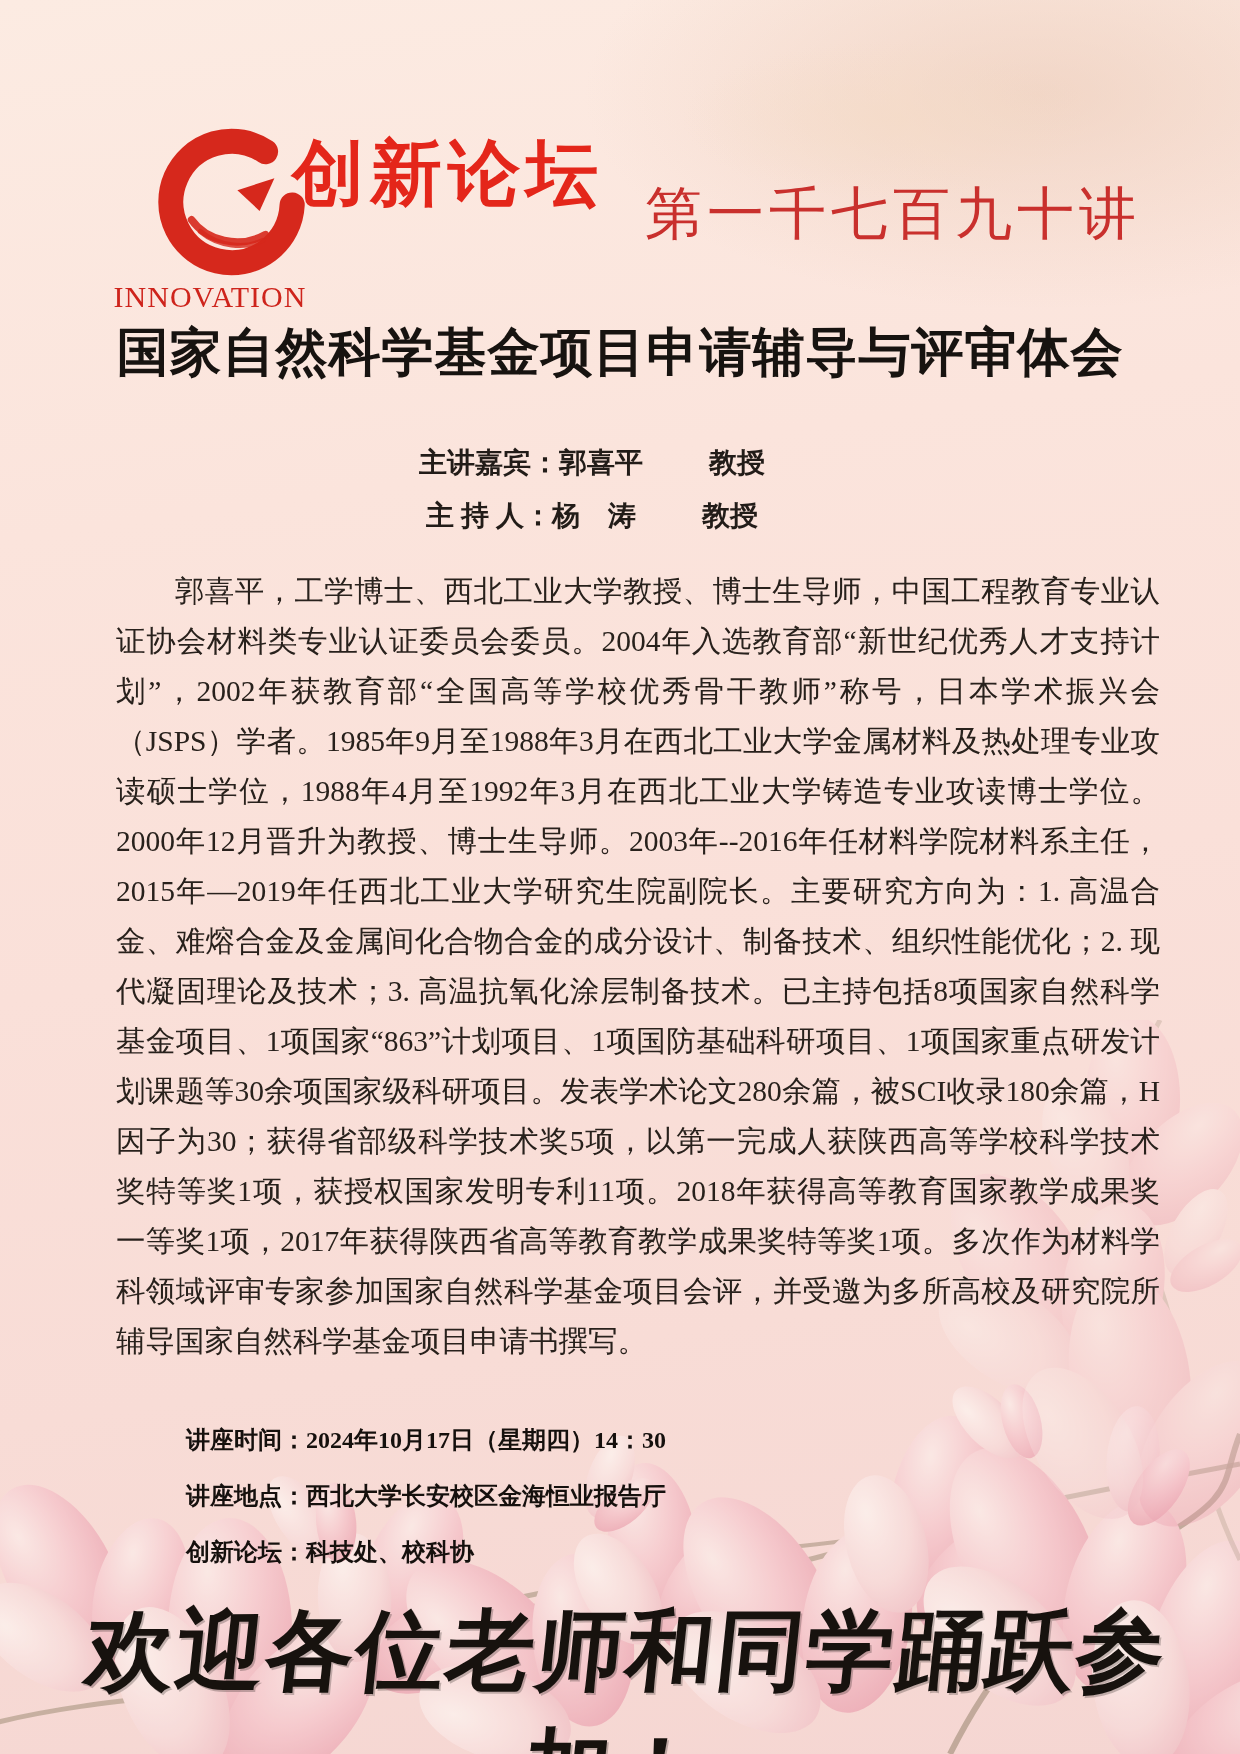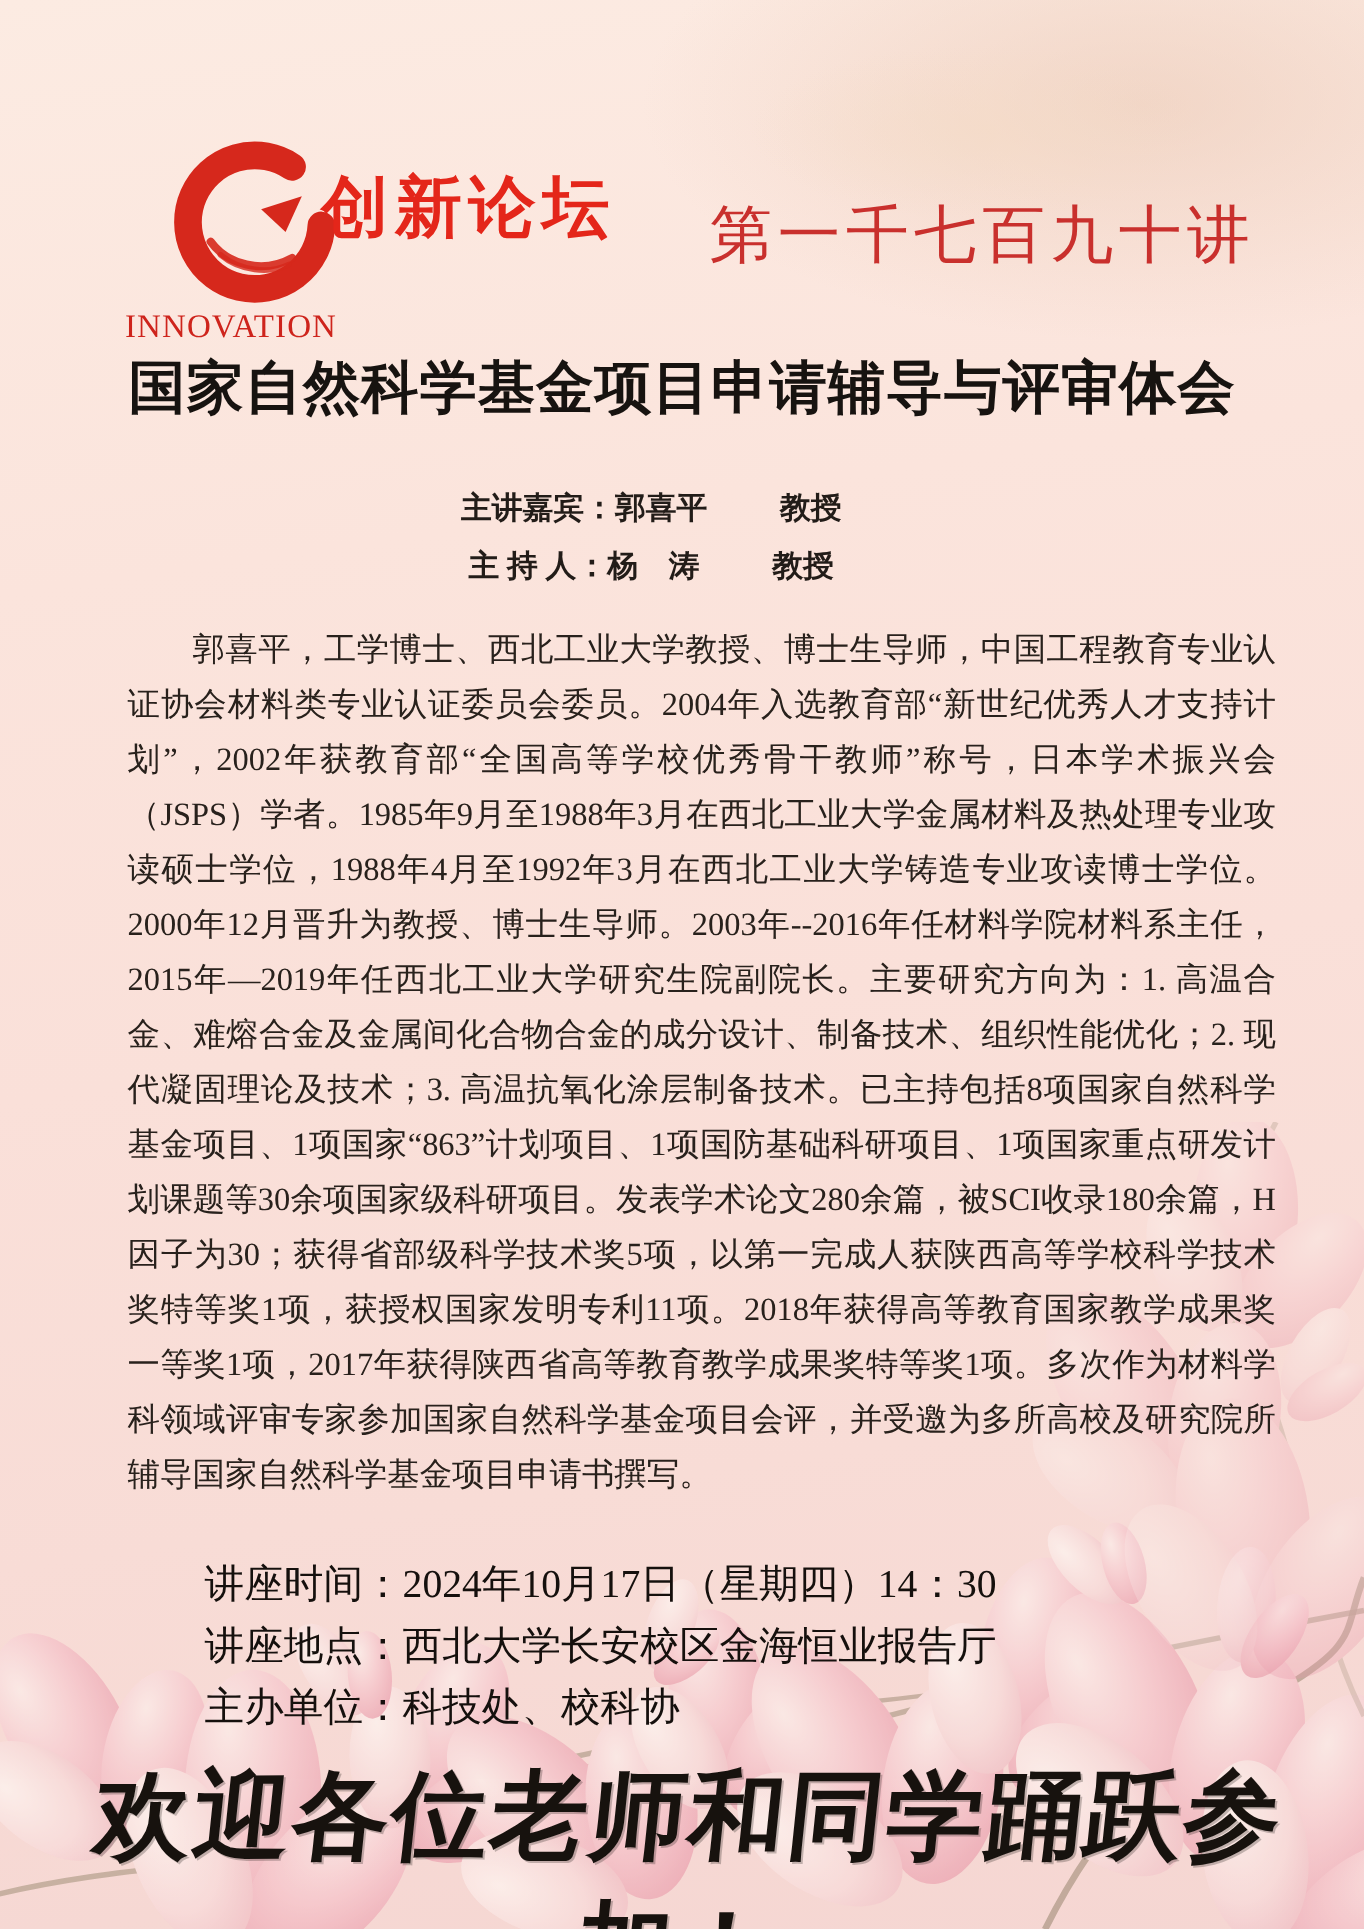--- a/index.html
+++ b/index.html
@@ -21,22 +21,22 @@
     pointer-events:none;
   }
   
   .logo-swirl{position:absolute;left:140px;top:128px;width:180px;height:148px;}
   .logo-text{
     position:absolute;left:96px;top:280px;width:228px;
     text-align:center;font-size:30px;letter-spacing:1px;
     color:#ce241c;font-family:"Liberation Serif",serif;font-weight:500;
   }
   .forum-title{
-    position:absolute;left:292px;top:156px;
-    font-size:61px;font-weight:700;color:#e4261a;
+    position:absolute;left:292px;top:136px;
+    font-size:72px;font-weight:700;color:#e4261a;
     font-family:Liberation Sans, sans-serif;letter-spacing:6px;line-height:1.05;
   }
   .lecture-number{
     position:absolute;left:645px;top:176px;
     font-size:57px;font-weight:400;color:#c9302d;
     letter-spacing:5px;font-family:"Liberation Serif",serif;
   }
   .main-title{
     position:absolute;left:0;top:318px;width:1240px;margin:0;
     text-align:center;font-size:52px;font-weight:700;color:#171310;
@@ -47,21 +47,21 @@
     font-size:28px;font-weight:700;color:#221c18;line-height:53px;
   }
   .sp-gap{display:inline-block;width:66px;}
   .bio{
     position:absolute;left:100px;top:550px;width:1044px;margin:16px;
     font-size:29.5px;line-height:50px;color:#28211c;
     text-align:justify;text-indent:2em;font-weight:500;
   }
   .details{
     position:absolute;left:186px;top:1412px;
-    font-size:36px;font-weight:400;color:#15100d;line-height:56px;
+    font-size:24px;font-weight:700;color:#15100d;line-height:56px;
   }
   .welcome{
     position:absolute;left:0;top:1592px;width:1240px;
     text-align:center;font-size:88px;font-weight:900;color:#17120e;
     letter-spacing:2px;transform:skewX(-6deg);
     font-family:"Liberation Serif",serif;
     text-shadow:2px 2px 0 rgba(23,18,14,.25);
   }
   .flowers{position:absolute;pointer-events:none;}
   .fl-bottom{left:0;bottom:0;width:1240px;height:460px;opacity:.62;}
@@ -148,19 +148,19 @@
   <p class="bio">郭喜平，工学博士、西北工业大学教授、博士生导师，中国工程教育专业认证协会材料类专业认证委员会委员。2004年入选教育部“新世纪优秀人才支持计划”，2002年获教育部“全国高等学校优秀骨干教师”称号，日本学术振兴会（JSPS）学者。1985年9月至1988年3月在西北工业大学金属材料及热处理专业攻读硕士学位，1988年4月至1992年3月在西北工业大学铸造专业攻读博士学位。2000年12月晋升为教授、博士生导师。2003年--2016年任材料学院材料系主任，2015年—2019年任西北工业大学研究生院副院长。主要研究方向为：1. 高温合金、难熔合金及金属间化合物合金的成分设计、制备技术、组织性能优化；2. 现代凝固理论及技术；3. 高温抗氧化涂层制备技术。已主持包括8项国家自然科学基金项目、1项国家“863”计划项目、1项国防基础科研项目、1项国家重点研发计划课题等30余项国家级科研项目。发表学术论文280余篇，被SCI收录180余篇，H因子为30；获得省部级科学技术奖5项，以第一完成人获陕西高等学校科学技术奖特等奖1项，获授权国家发明专利11项。2018年获得高等教育国家教学成果奖一等奖1项，2017年获得陕西省高等教育教学成果奖特等奖1项。多次作为材料学科领域评审专家参加国家自然科学基金项目会评，并受邀为多所高校及研究院所辅导国家自然科学基金项目申请书撰写。</p>
 
   <div class="details">
     <div>
       <span>讲座时间：</span><span>2024年10月17日（星期四）14：30</span>
     </div>
     <div>
       <span>讲座地点：</span><span>西北大学长安校区金海恒业报告厅</span>
     </div>
     <div>
-      <span>主办单位：</span><span>科技处、校科协</span>
+      <span>创新论坛：</span><span>科技处、校科协</span>
     </div>
   </div>
 
   <div class="welcome">欢迎各位老师和同学踊跃参加！</div>
 
 </div>
 
 </body></html>

